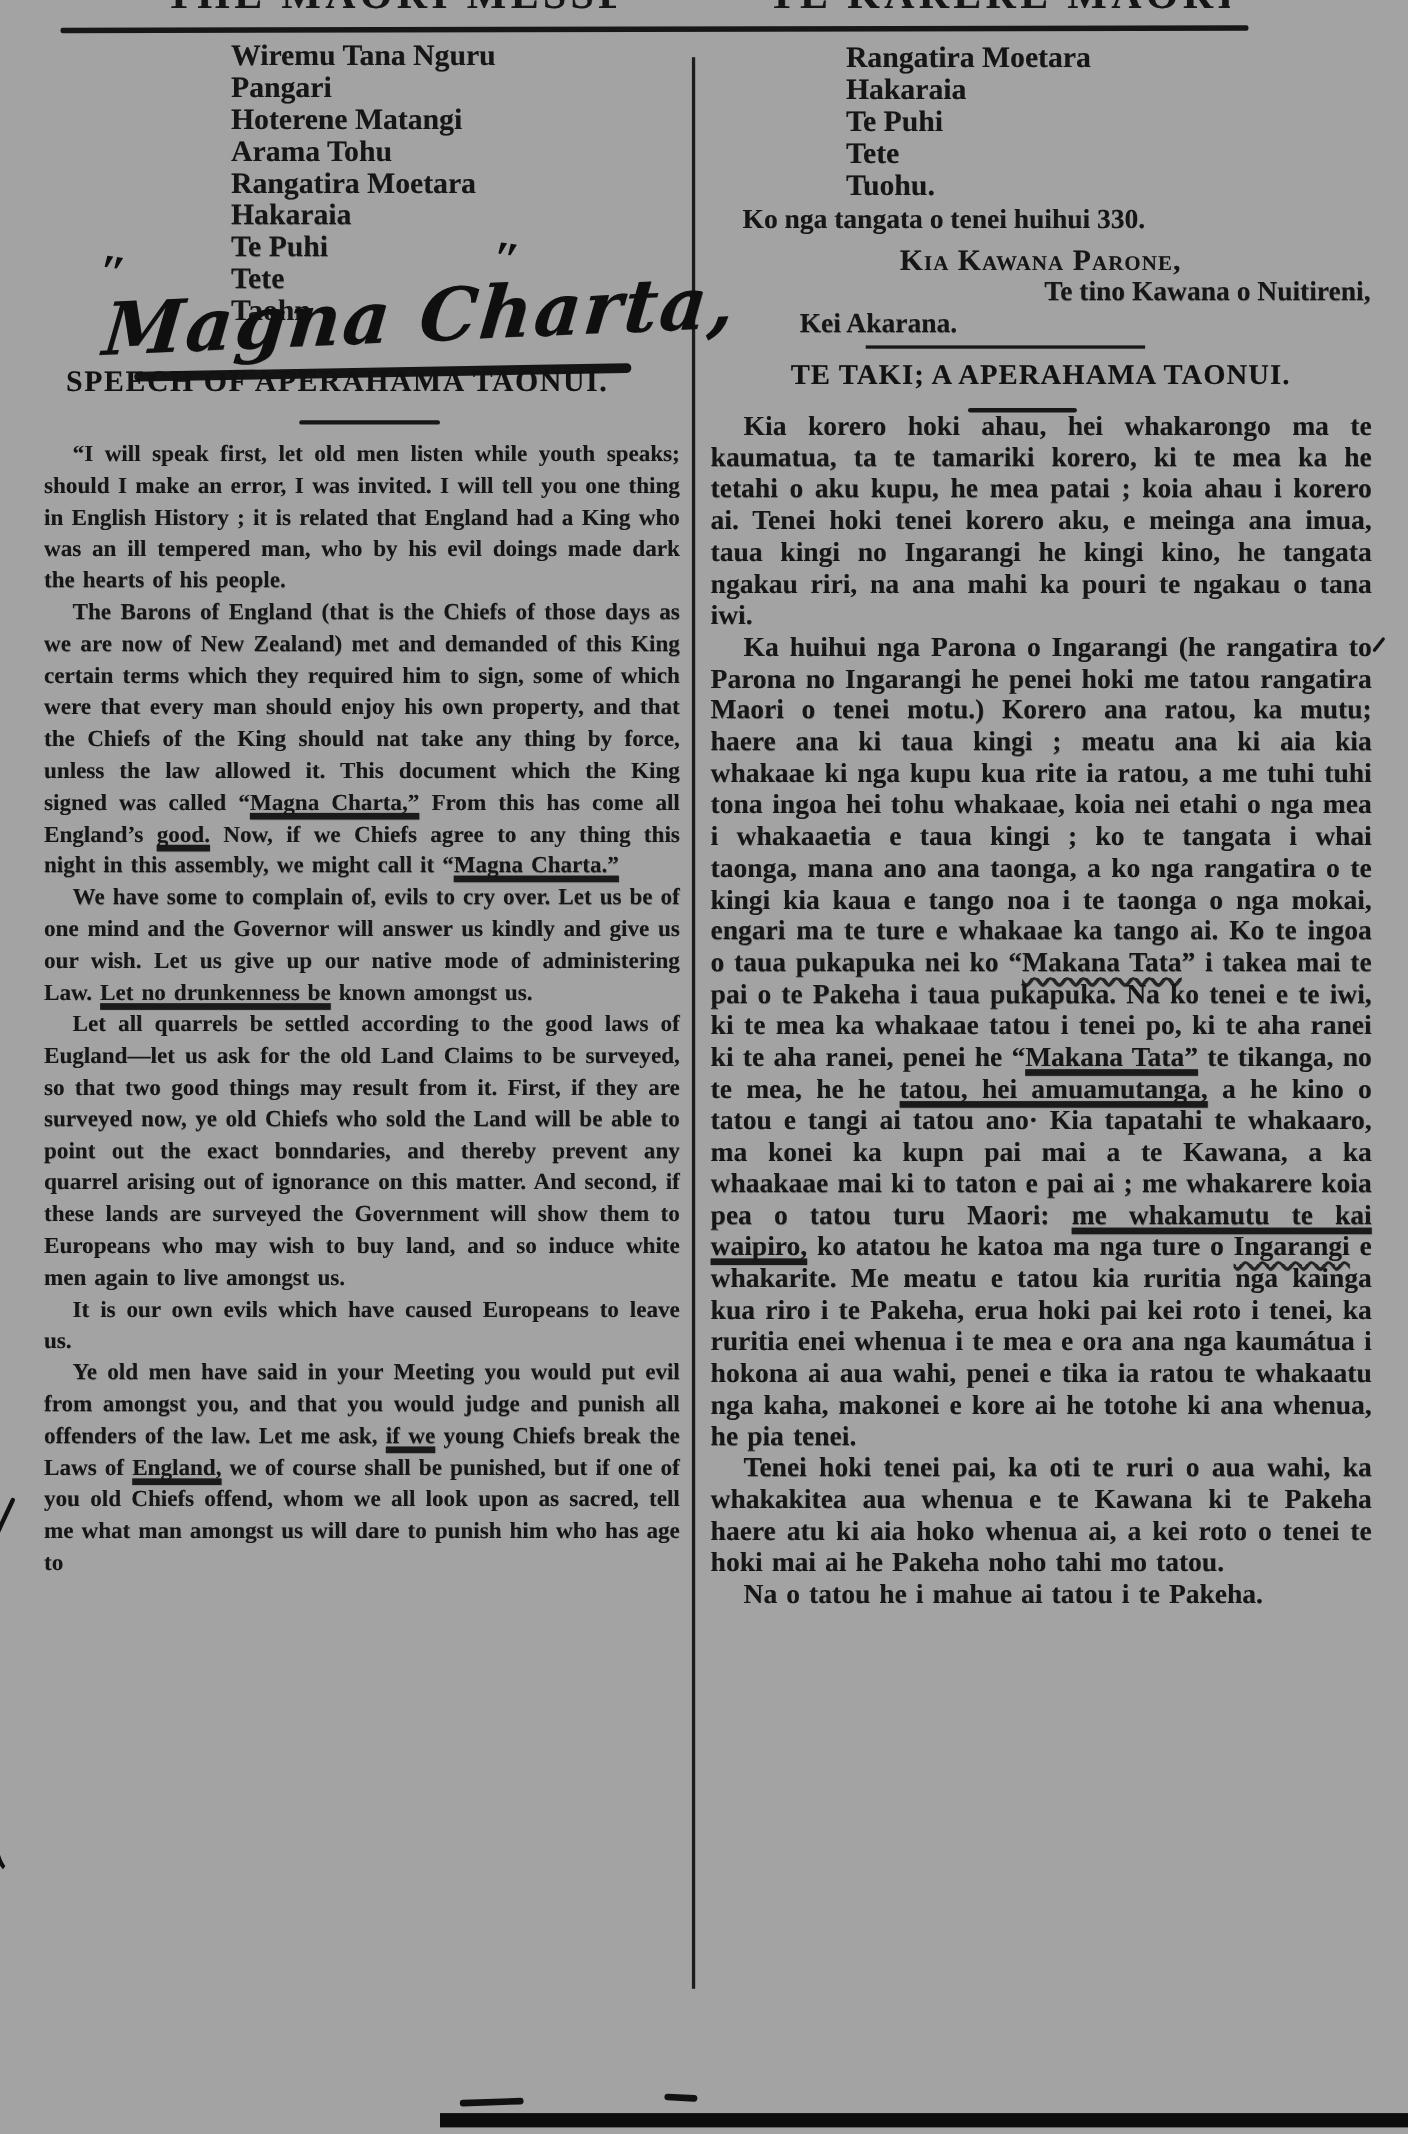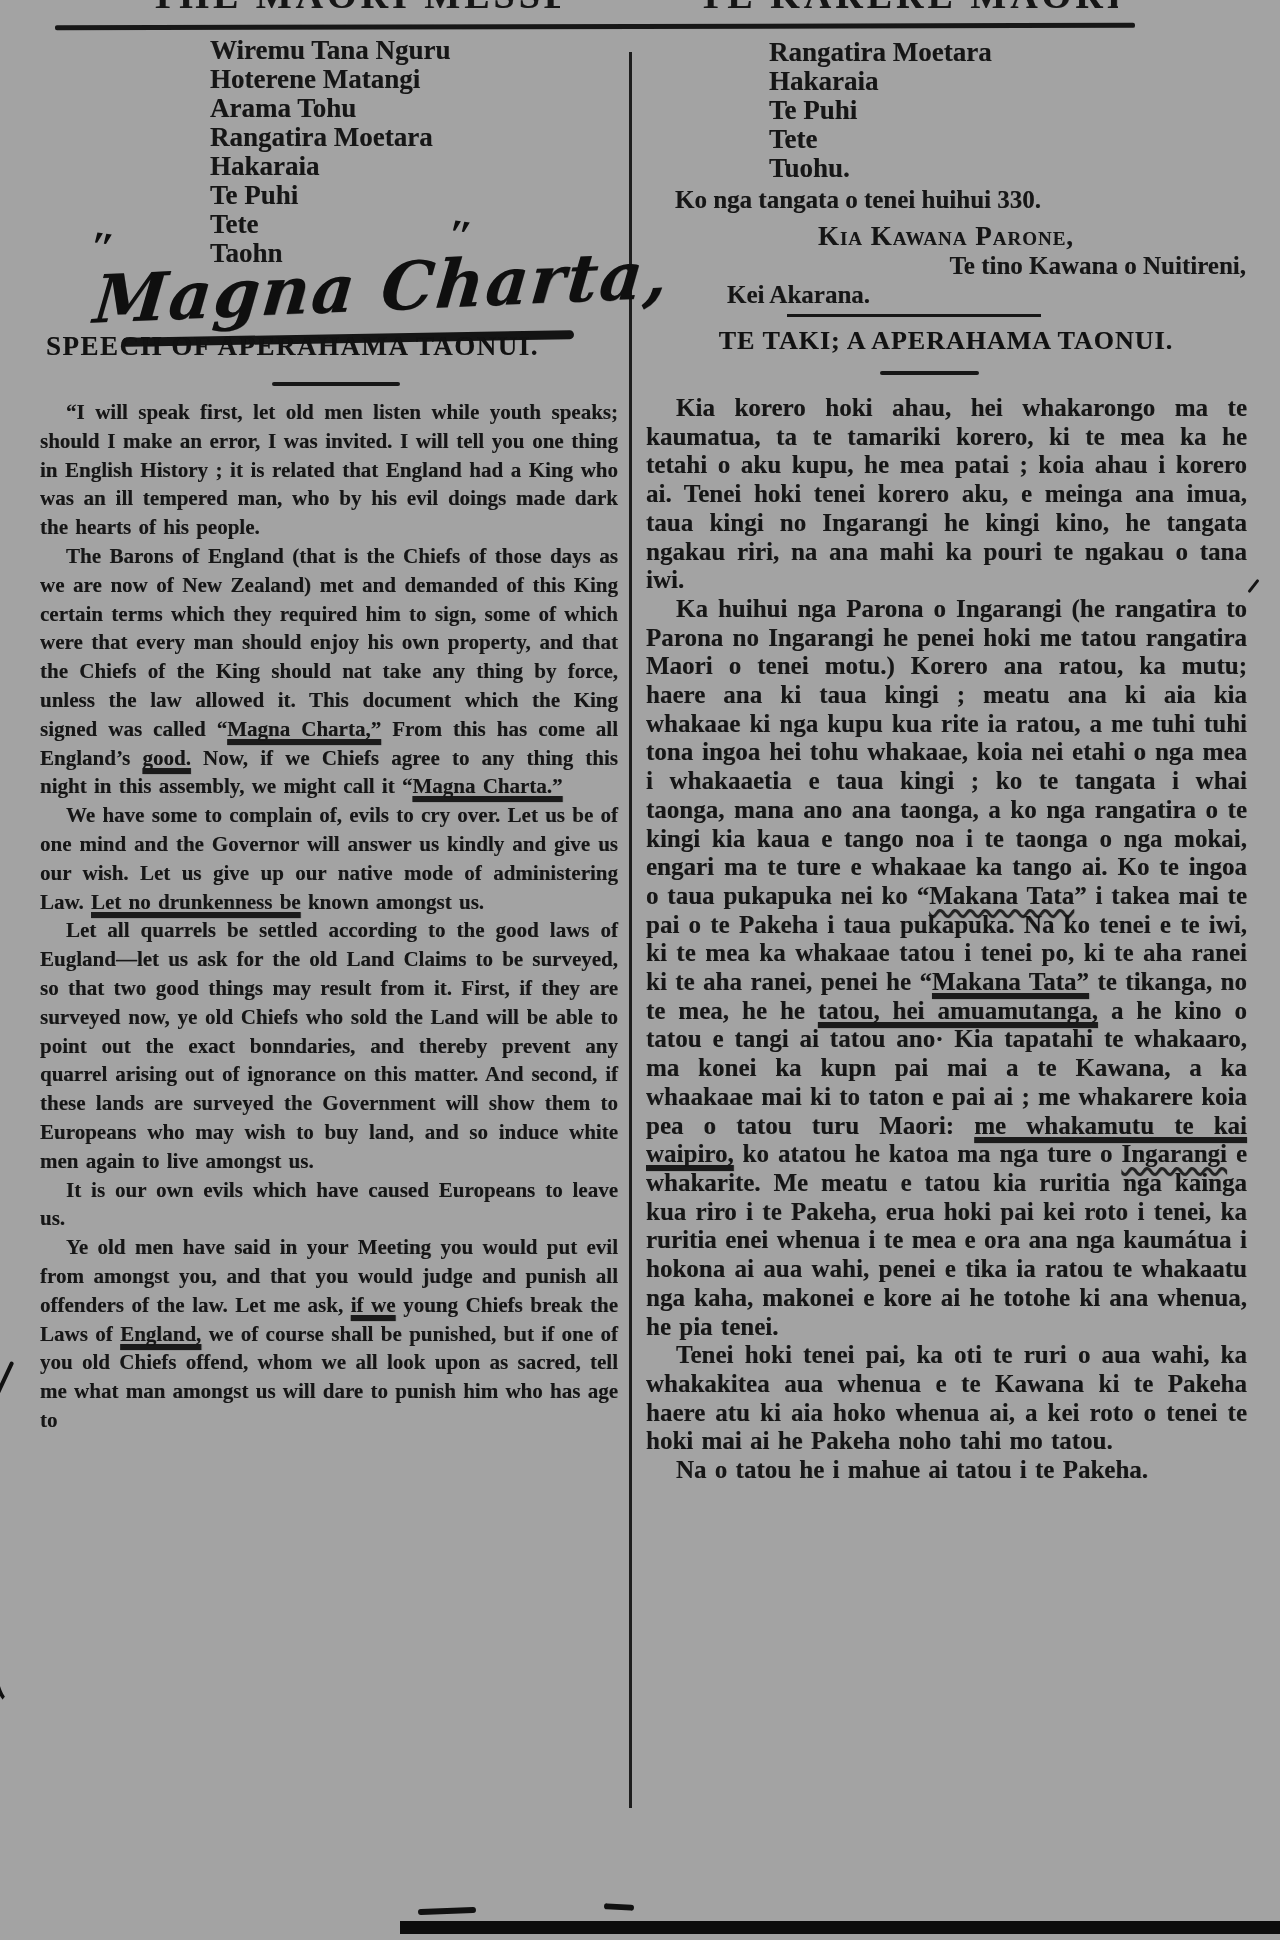--- a/index.html
+++ b/index.html
@@ -24,39 +24,39 @@
   .hand-quote { position:absolute; font-size:44px; font-style:italic; color:#0e0e0e; transform:rotate(8deg); text-shadow:none; }
   .hq-left  { left:90px;  top:222px; }
   .hq-right { left:448px; top:210px; }
   .magna-script {
     position:absolute; left:94px; top:248px; white-space:nowrap;
     font-family:"DejaVu Serif", serif; font-style:italic; font-weight:bold;
     font-size:66px; color:#0f0f0f; transform:rotate(-2.5deg) skewX(-8deg);
     letter-spacing:2px;
   }
   .magna-underline { position:absolute; left:122px; top:334px; width:452px; height:9px; background:#141414; transform:rotate(-1deg); border-radius:5px/60%; }
-  .speech-heading { position:absolute; left:46px; top:331px; margin:0; font-size:27px; letter-spacing:1.5px; white-space:nowrap; color:#121212; }
+  .speech-heading { position:absolute; left:60px; top:331px; margin:0; font-size:27px; letter-spacing:1.5px; white-space:nowrap; color:#121212; }
   .small-rule { position:absolute; background:#171717; border-radius:2px; }
   .left-small-rule  { left:272px; top:382px; width:128px; height:4px; }
   .paras { position:absolute; text-align:justify; }
   .paras-left  { left:40px;  top:398px; width:578px; font-size:21px; line-height:28.8px; word-spacing:2px; }
   .paras p { margin:0; text-indent:26px; }
 
   
   .col-right { position:absolute; left:646px; top:38px; width:600px; }
   .names-right { margin-left:123px; }
   .count-line { margin-left:29px; font-size:25px; line-height:30px; margin-top:2px; }
   .addr { font-size:25px; line-height:29px; }
   .addr1 { margin-top:7px; font-variant:small-caps; font-size:27px; letter-spacing:1px;text-align:center; }
   .addr2 { margin-left:34px;text-align:right; }
   .addr3 { margin-left:81px; }
   .mid-rule { position:absolute; left:787px; top:314px; width:254px; height:3px; background:#171717; }
   .taki-heading { position:absolute; left:646px; top:326px; width:600px; margin:0; font-size:26px; letter-spacing:1px; text-align:center; white-space:nowrap; color:#121212; }
   .right-small-rule { left:880px; top:371px; width:99px; height:4px; }
-  .paras-right { left:646px; top:394px; width:601px; font-size:25px; line-height:28.7px; word-spacing:2px; }
+  .paras-right { left:646px; top:374px; width:601px; font-size:25px; line-height:28.7px; word-spacing:2px; }
   .paras-right p { text-indent:30px; }
 
   
   .u  { text-decoration-line:underline; text-decoration-thickness:6px; text-underline-offset:3px; text-decoration-color:#1a1a1a; text-decoration-skip-ink:none; }
   .u2 { text-decoration-line:underline; text-decoration-style:wavy; text-decoration-thickness:3px; text-underline-offset:5px; text-decoration-color:#242424; text-decoration-skip-ink:none; }
 
   
   .bottom-bar { position:absolute; left:400px; top:1921px; width:880px; height:13px; background:#0d0d0d; }
   .smudge { position:absolute; background:#111; border-radius:3px; }
   .smudge-a { left:418px; top:1908px; width:58px; height:6px; transform:rotate(-2deg); }
@@ -75,20 +75,21 @@
   </div>
   <div class="mast mast-right">
     <span>TE KARERE MAORI.</span>
   </div>
   <div class="top-rule"></div>
   <div class="divider"></div>
 
   <section class="col-left">
     <div class="names names-left">
         <div class="name">Wiremu Tana Nguru</div>
+        <div class="name">Pangari</div>
         <div class="name">Hoterene Matangi</div>
         <div class="name">Arama Tohu</div>
         <div class="name">Rangatira Moetara</div>
         <div class="name">Hakaraia</div>
         <div class="name">Te Puhi</div>
         <div class="name">Tete</div>
         <div class="name">Taohn</div>
       </div>
   </section>
 

